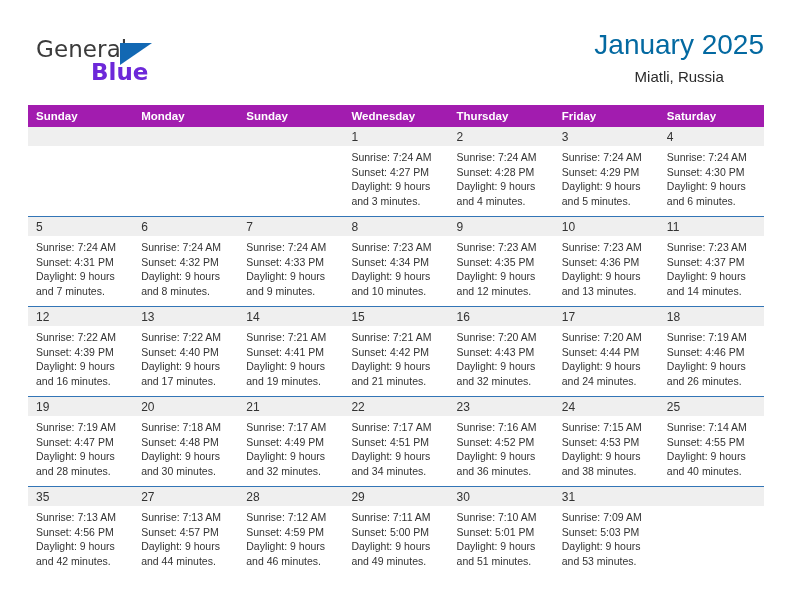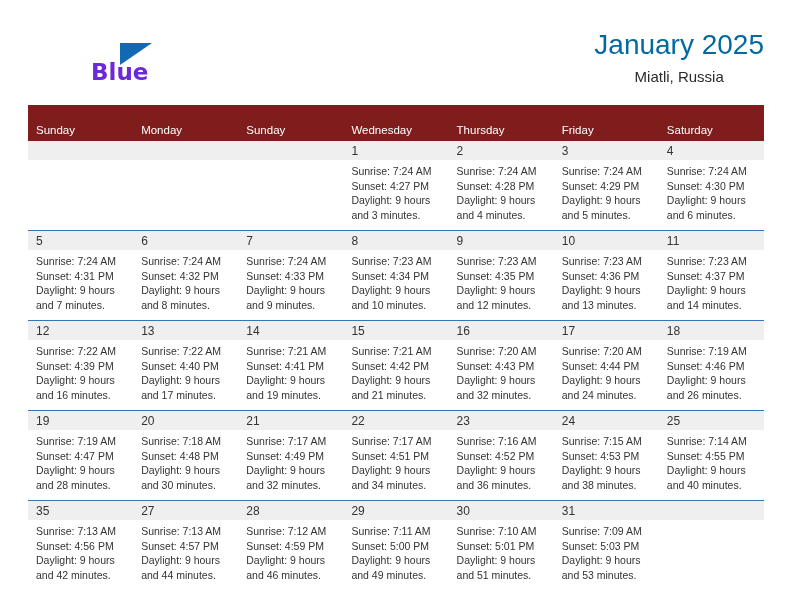--- a/index.html
+++ b/index.html
@@ -90,26 +90,26 @@
   
   .calendar {
     position: absolute;
     left: 28px;
     top: 105px;
     width: 736px;
     border-collapse: collapse;
     table-layout: fixed;
   }
   .calendar th {
-    background: #7f1d1d;
+    background: #a21caf;
     color: #ffffff;
     font-size: 11.5px;
-    font-weight: normal;
+    font-weight: bold;
     text-align: left;
-    padding: 19px 0 5px 8px;
+    padding: 5px 0 5px 8px;
     height: 11px;
     border: none;
   }
   .calendar td {
     vertical-align: top;
     padding: 0;
     border: none;
     height: 89px;
     border-top: 1px solid #3375b6;
   }
@@ -143,20 +143,21 @@
     white-space: nowrap;
   }
 </style>
 </head>
 <body>
 
 <div class="page">
 
   <div class="header">
     <div class="logo">
+      <span class="logo-general">General</span>
       <span class="logo-triangle"></span>
       <span class="logo-blue">Blue</span>
     </div>
     <div class="title-block">
       <div class="cal-title">January 2025</div>
       <div class="cal-subtitle">Miatli, Russia</div>
     </div>
   </div>
 
   <table class="calendar">

